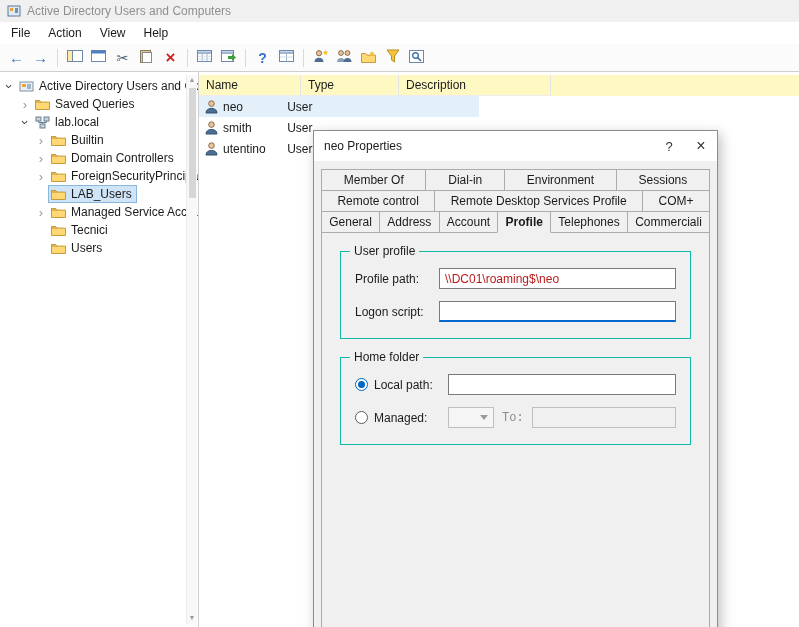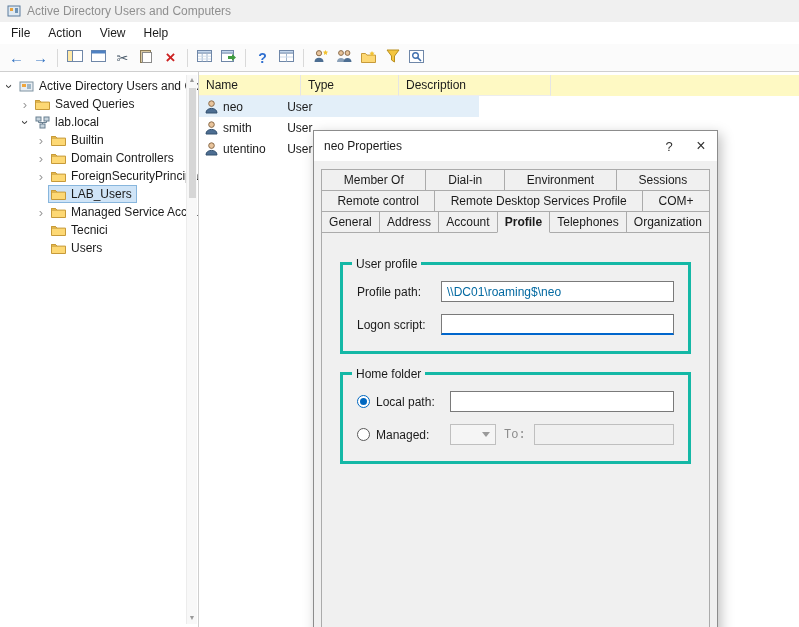--- a/index.html
+++ b/index.html
@@ -72,27 +72,27 @@
   .tab-row { display:flex; }
   .tab-row + .tab-row { margin-top:-1px; }
   .tab { flex:1 1 auto; text-align:center; padding:3px 5px; background:#f0f0f0;
     border:1px solid #ababab; font-size:12px; white-space:nowrap; }
   .tab + .tab { margin-left:-1px; }
   .tab.active { position:relative; z-index:5; border-bottom-color:#f0f0f0; font-weight:bold; }
 
   .tab-page { margin:-1px 7px 0; border:1px solid #ababab; background:#f0f0f0;
     height:470px; padding:14px 18px 0; position:relative; }
 
-  .group { position:relative; border:3px solid #14b8a6; padding:16px 14px 4px; margin-bottom:18px; margin-top:15px; }
+  .group { position:relative; border:1px solid #14b8a6; padding:16px 14px 4px; margin-bottom:18px; margin-top:4px; }
   .group-label { position:absolute; top:-8px; left:9px; background:#f0f0f0; padding:0 4px; }
 
   .frow { display:flex; align-items:center; margin-bottom:12px; }
   .flabel { width:84px; flex-shrink:0; }
   .txt { flex:1; height:21px; border:1px solid #7a7a7a; background:#fff; padding:0 5px;
-    font:12px "Liberation Sans","DejaVu Sans",sans-serif; color:#0369a1; min-width:0; }
+    font:12px "Liberation Sans","DejaVu Sans",sans-serif; color:#b91c1c; min-width:0; }
   .txt.focused { border-bottom:2px solid #0066cc; }
   .txt.disabled { background:#f0f0f0; border-color:#bfbfbf; }
 
   .radio { width:13px; height:13px; border-radius:50%; border:1px solid #5a5a5a;
     background:#fff; margin-right:6px; flex-shrink:0; position:relative; }
   .radio.checked { border-color:#0067c0; }
   .radio.checked::after { content:""; position:absolute; inset:2px; border-radius:50%; background:#0067c0; }
   .rlabel { width:74px; flex-shrink:0; }
   .rlabel.disabled, .to-label { color:#8a8a8a; }
   .combo { width:46px; height:21px; border:1px solid #bfbfbf; background:#f5f5f5;
@@ -439,21 +439,21 @@
       <div class="tab">Remote control</div>
       <div class="tab">Remote Desktop Services Profile</div>
       <div class="tab">COM+</div>
     </div>
     <div class="tab-row">
       <div class="tab">General</div>
       <div class="tab">Address</div>
       <div class="tab">Account</div>
       <div class="tab active">Profile</div>
       <div class="tab">Telephones</div>
-      <div class="tab">Organization</div>
+      <div class="tab">Commerciali</div>
     </div>
   </div>
 
   <div class="tab-page">
 
     <div class="group">
       <div class="group-label">User profile</div>
       <div class="frow">
         <span class="flabel">Profile path:</span>
         <input class="txt" type="text" value="\\DC01\roaming$\neo" style="">

